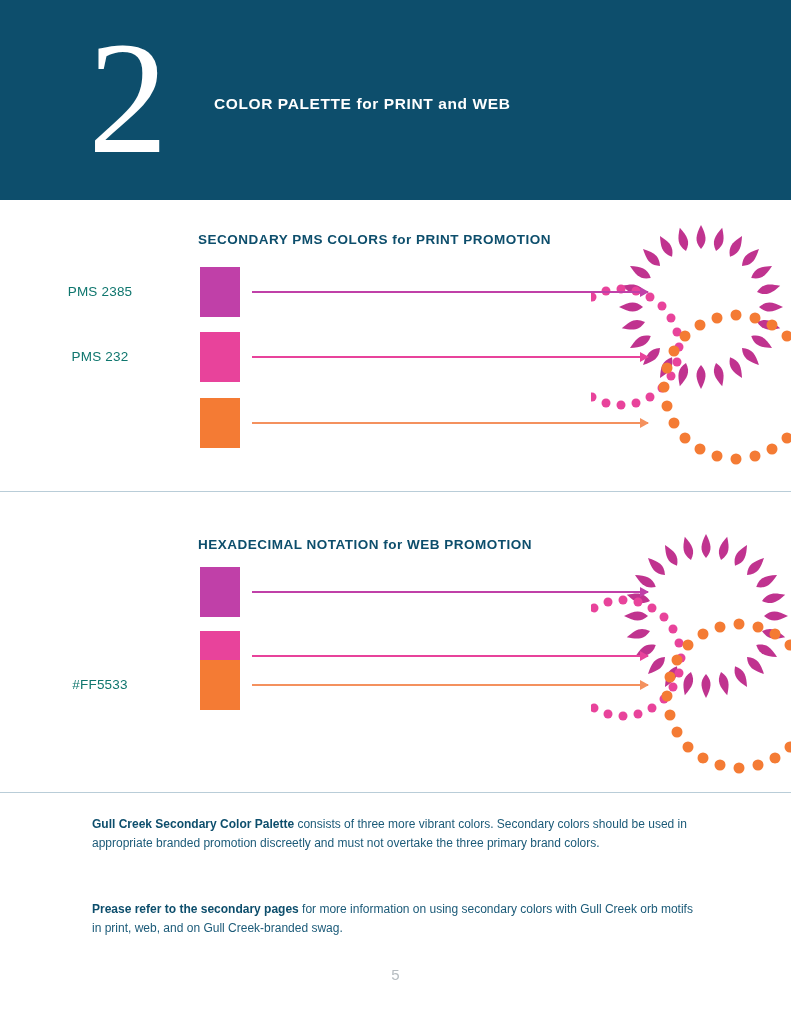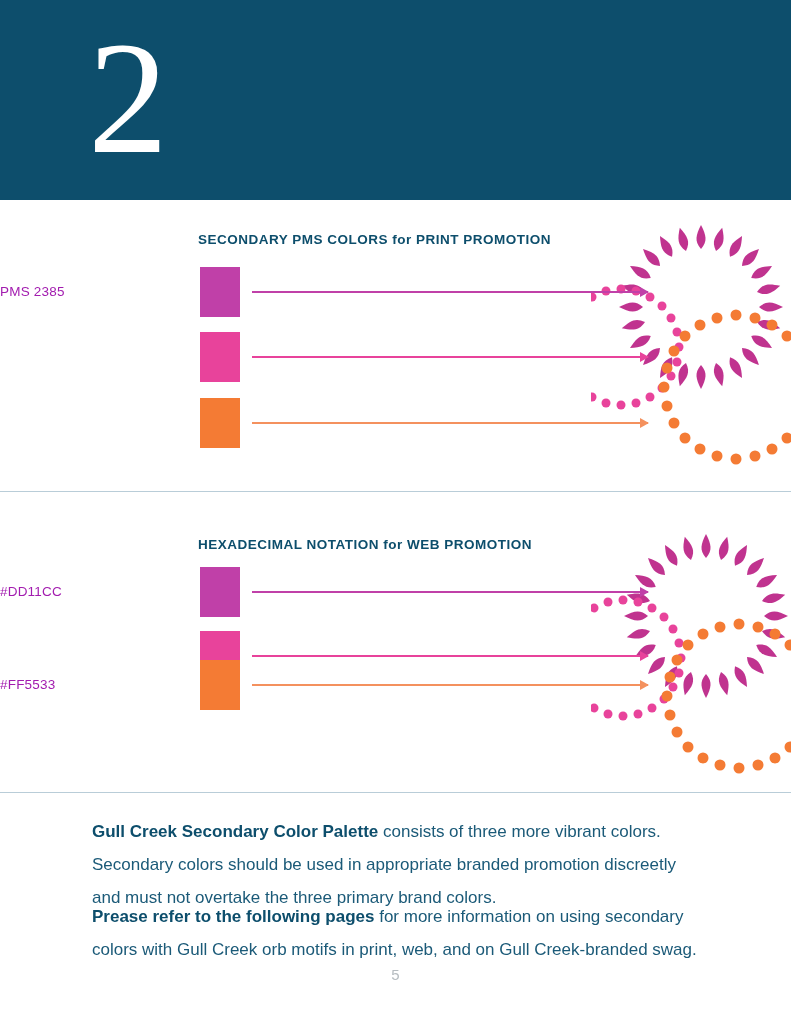--- a/index.html
+++ b/index.html
@@ -79,23 +79,23 @@
   .swatch-row {
     position: absolute;
     left: 0;
     width: 791px;
     height: 50px;
   }
   .swatch-label {
     position: absolute;
     right: 591px;       
     width: 200px;
-    text-align: left;
+    text-align: center;
     font-size: 13.5px;
-    color: #a21caf;
+    color: #0f766e;
     line-height: 50px;
     letter-spacing: 0.2px;
   }
   .swatch-box {
     position: absolute;
     left: 200px;
     top: 0;
     width: 40px;
     height: 50px;
   }
@@ -129,22 +129,22 @@
     pointer-events: none;
   }
   .orb-art-print { top: 207px; }
   .orb-art-web   { top: 508px; }
 
   
   .footer-text {
     position: absolute;
     left: 92px;
     width: 608px;
-    font-size: 17px;
-    line-height: 33px;
+    font-size: 12px;
+    line-height: 19px;
     color: #1b5a78;
   }
   .footer-p1 { top: 815px; }
   .footer-p2 { top: 900px; }
   .footer-text b { font-weight: bold; color: #0d4e6c; }
 
   .page-number {
     position: absolute;
     left: 0;
     top: 966px;
@@ -152,20 +152,21 @@
     text-align: center;
     font-size: 15px;
     color: #b6bcc0;
   }
 </style>
 </head>
 <body>
 
 <div class="header">
   <div class="header-number">2</div>
+  <div class="header-title">COLOR PALETTE for PRINT and WEB</div>
 </div>
 
 <div class="section section-print"></div>
 
 <div class="section-title section-title-print">SECONDARY PMS COLORS for PRINT PROMOTION</div>
 
 <div class="orb-art orb-art-print">
   <svg width="200" height="270" viewBox="0 0 200 270" xmlns="http://www.w3.org/2000/svg">
 
     <g id="p-ring-magenta" fill="#C0338F">
@@ -307,20 +308,21 @@
 
 <div class="swatch-row" style="top:267px;">
   <div class="swatch-label">PMS 2385</div>
   <div class="swatch-box" style="background:#C040A8;"></div>
   <div class="swatch-arrow" style="width:396px;">
     <div class="line" style="background:#C040A8;"></div>
     <div class="head" style="border-left-color:#C040A8;"></div>
   </div>
 </div>
 <div class="swatch-row" style="top:332px;">
+  <div class="swatch-label">PMS 232</div>
   <div class="swatch-box" style="background:#E8439B;"></div>
   <div class="swatch-arrow" style="width:396px;">
     <div class="line" style="background:#E8439B;"></div>
     <div class="head" style="border-left-color:#E8439B;"></div>
   </div>
 </div>
 <div class="swatch-row" style="top:398px;">
   <div class="swatch-box" style="background:#F47B34;"></div>
   <div class="swatch-arrow" style="width:396px;">
     <div class="line" style="background:#F4915E;"></div>
@@ -465,21 +467,20 @@
         <circle cx="-62" cy="-36" r="5.5"></circle>
         <circle cx="-51" cy="-51" r="5.5"></circle>
         <circle cx="-36" cy="-62" r="5.5"></circle>
         <circle cx="-19" cy="-69" r="5.5"></circle>
       </g>
     </g>
   </svg>
 </div>
 
 <div class="swatch-row" style="top:567px;">
-  <div class="swatch-label">#DD11CC</div>
   <div class="swatch-box" style="background:#C040A8;"></div>
   <div class="swatch-arrow" style="width:396px;">
     <div class="line" style="background:#C040A8;"></div>
     <div class="head" style="border-left-color:#C040A8;"></div>
   </div>
 </div>
 <div class="swatch-row" style="top:631px;">
   <div class="swatch-box" style="background:#E8439B;"></div>
   <div class="swatch-arrow" style="width:396px;">
     <div class="line" style="background:#E8439B;"></div>
@@ -495,16 +496,16 @@
   </div>
 </div>
 
 <div class="divider divider-2"></div>
 
 <div class="footer-text footer-p1">
   <b>Gull Creek Secondary Color Palette</b><span> consists of three more vibrant colors. Secondary colors should be used in appropriate branded promotion discreetly and must not overtake the three primary brand colors.</span>
 </div>
 
 <div class="footer-text footer-p2">
-  <b>Prease refer to the following pages</b><span> for more information on using secondary colors with Gull Creek orb motifs in print, web, and on Gull Creek-branded swag.</span>
+  <b>Prease refer to the secondary pages</b><span> for more information on using secondary colors with Gull Creek orb motifs in print, web, and on Gull Creek-branded swag.</span>
 </div>
 
 <div class="page-number">5</div>
 
 </body></html>

